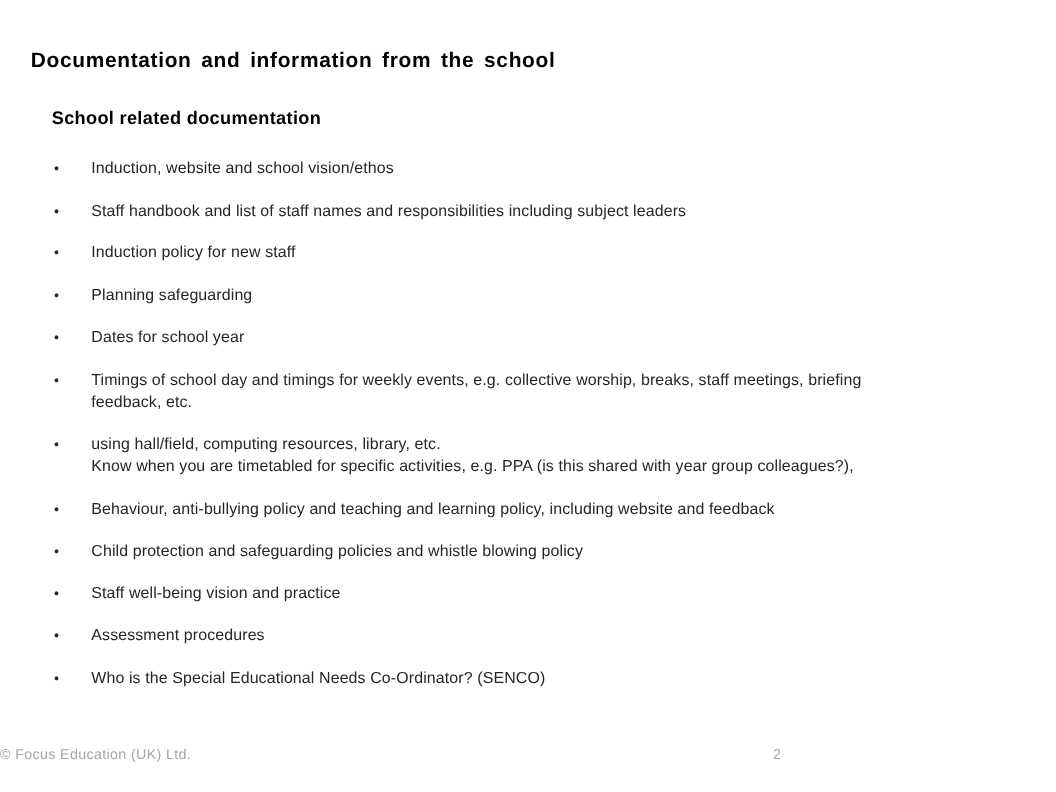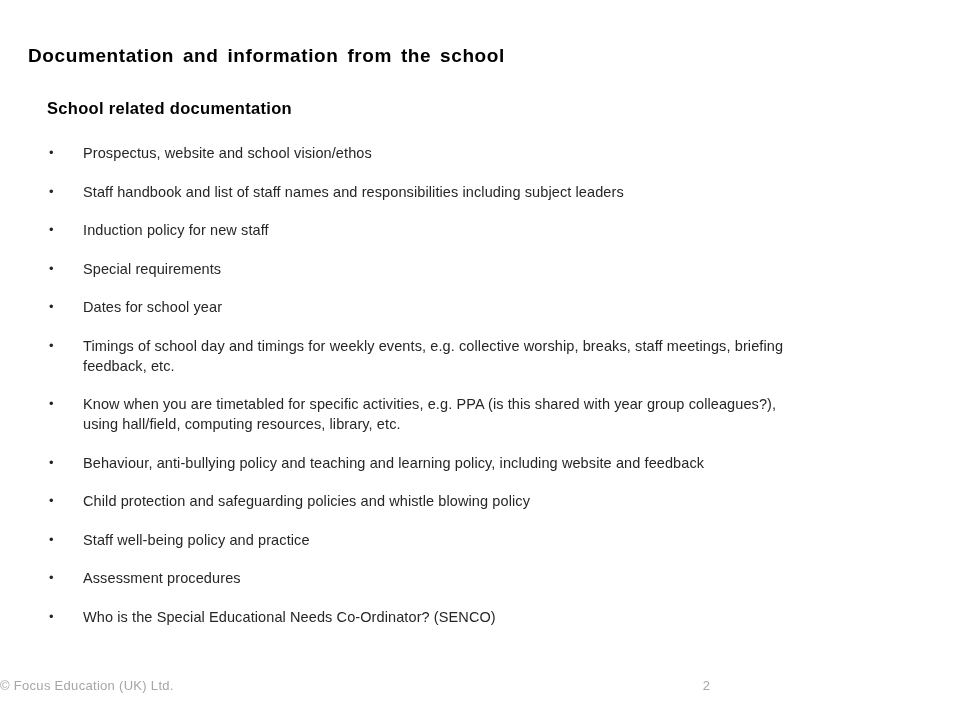--- a/index.html
+++ b/index.html
@@ -87,59 +87,59 @@
 <body>
 
 <div class="slide">
   <h1 class="slide-title">Documentation and information from the school</h1>
 
   <h2 class="slide-subtitle">School related documentation</h2>
 
   <ul class="bullet-list" id="bullet-list">
       <li>
         <span class="dot">•</span>
-        <span class="line">Prospectus, website and school vision/ethos</span>
+        <span class="line">Induction, website and school vision/ethos</span>
       </li>
       <li>
         <span class="dot">•</span>
         <span class="line">Staff handbook and list of staff names and responsibilities including subject leaders</span>
       </li>
       <li>
         <span class="dot">•</span>
         <span class="line">Induction policy for new staff</span>
       </li>
       <li>
         <span class="dot">•</span>
-        <span class="line">Special requirements</span>
+        <span class="line">Planning safeguarding</span>
       </li>
       <li>
         <span class="dot">•</span>
         <span class="line">Dates for school year</span>
       </li>
       <li>
         <span class="dot">•</span>
         <span class="line">Timings of school day and timings for weekly events, e.g. collective worship, breaks, staff meetings, briefing</span>
         <span class="line">feedback, etc.</span>
       </li>
       <li>
         <span class="dot">•</span>
+        <span class="line">using hall/field, computing resources, library, etc.</span>
         <span class="line">Know when you are timetabled for specific activities, e.g. PPA (is this shared with year group colleagues?),</span>
-        <span class="line">using hall/field, computing resources, library, etc.</span>
       </li>
       <li>
         <span class="dot">•</span>
         <span class="line">Behaviour, anti-bullying policy and teaching and learning policy, including website and feedback</span>
       </li>
       <li>
         <span class="dot">•</span>
         <span class="line">Child protection and safeguarding policies and whistle blowing policy</span>
       </li>
       <li>
         <span class="dot">•</span>
-        <span class="line">Staff well-being policy and practice</span>
+        <span class="line">Staff well-being vision and practice</span>
       </li>
       <li>
         <span class="dot">•</span>
         <span class="line">Assessment procedures</span>
       </li>
       <li>
         <span class="dot">•</span>
         <span class="line">Who is the Special Educational Needs Co-Ordinator? (SENCO)</span>
       </li>
     </ul>

